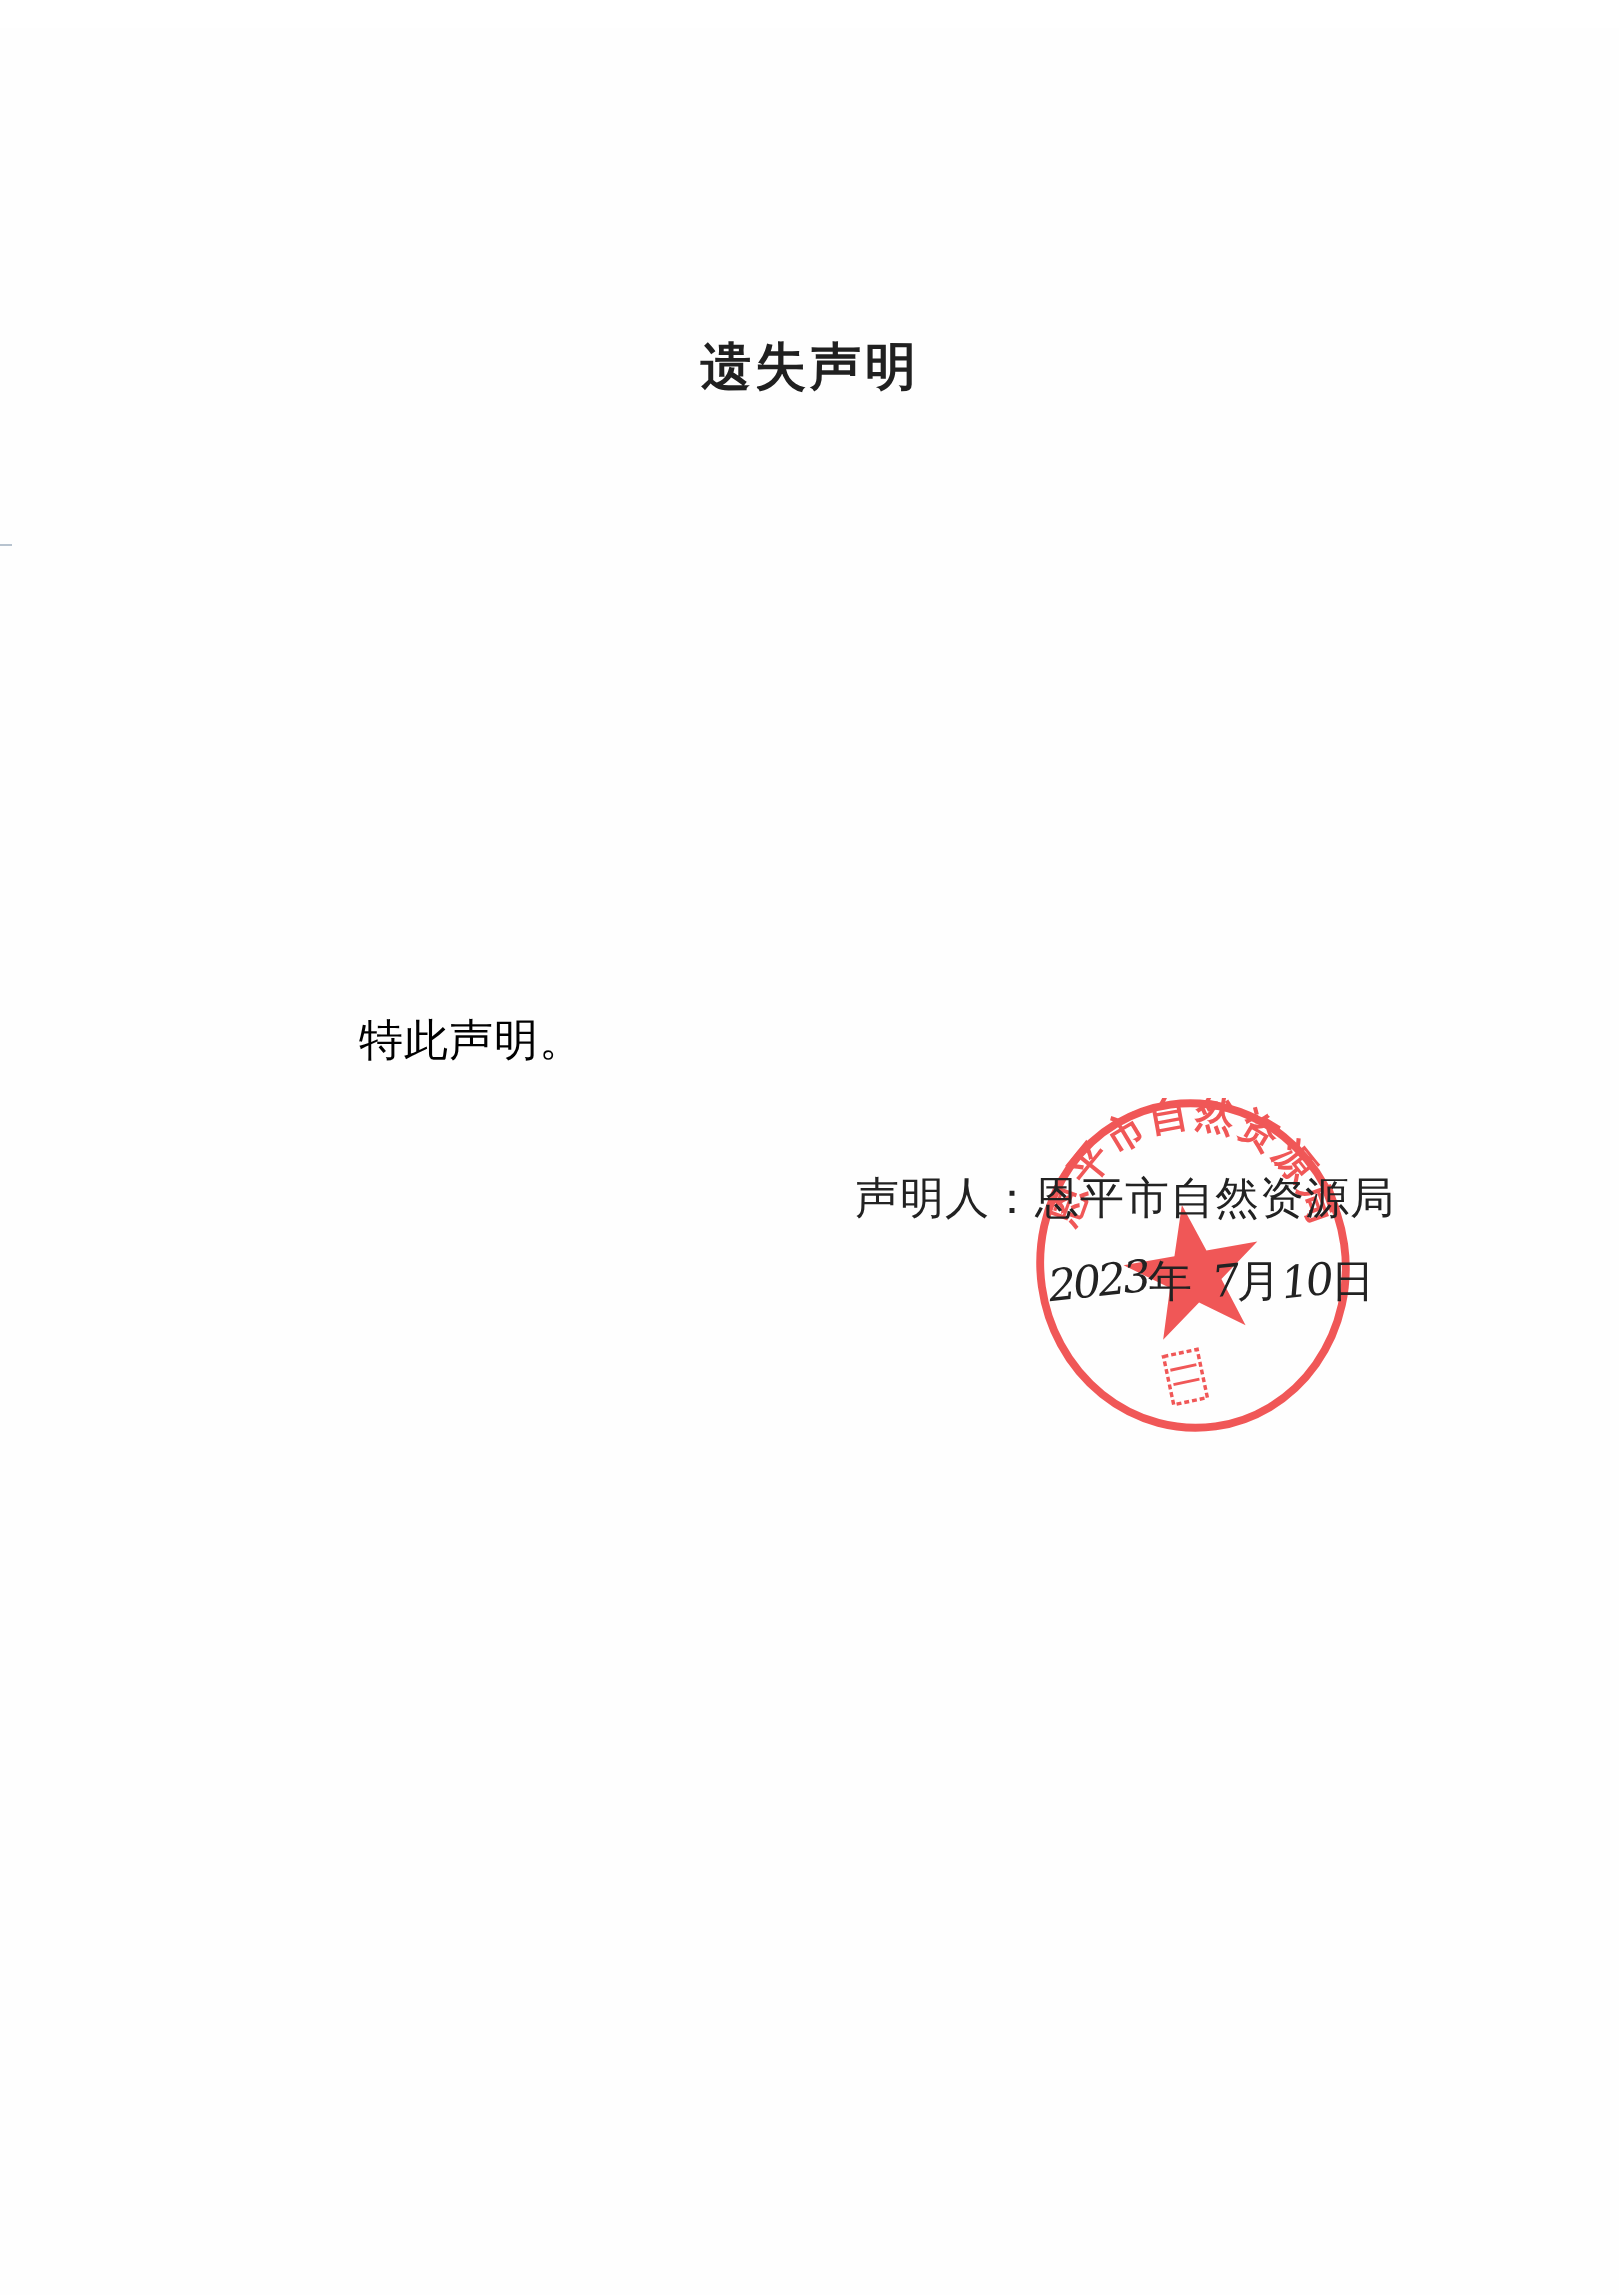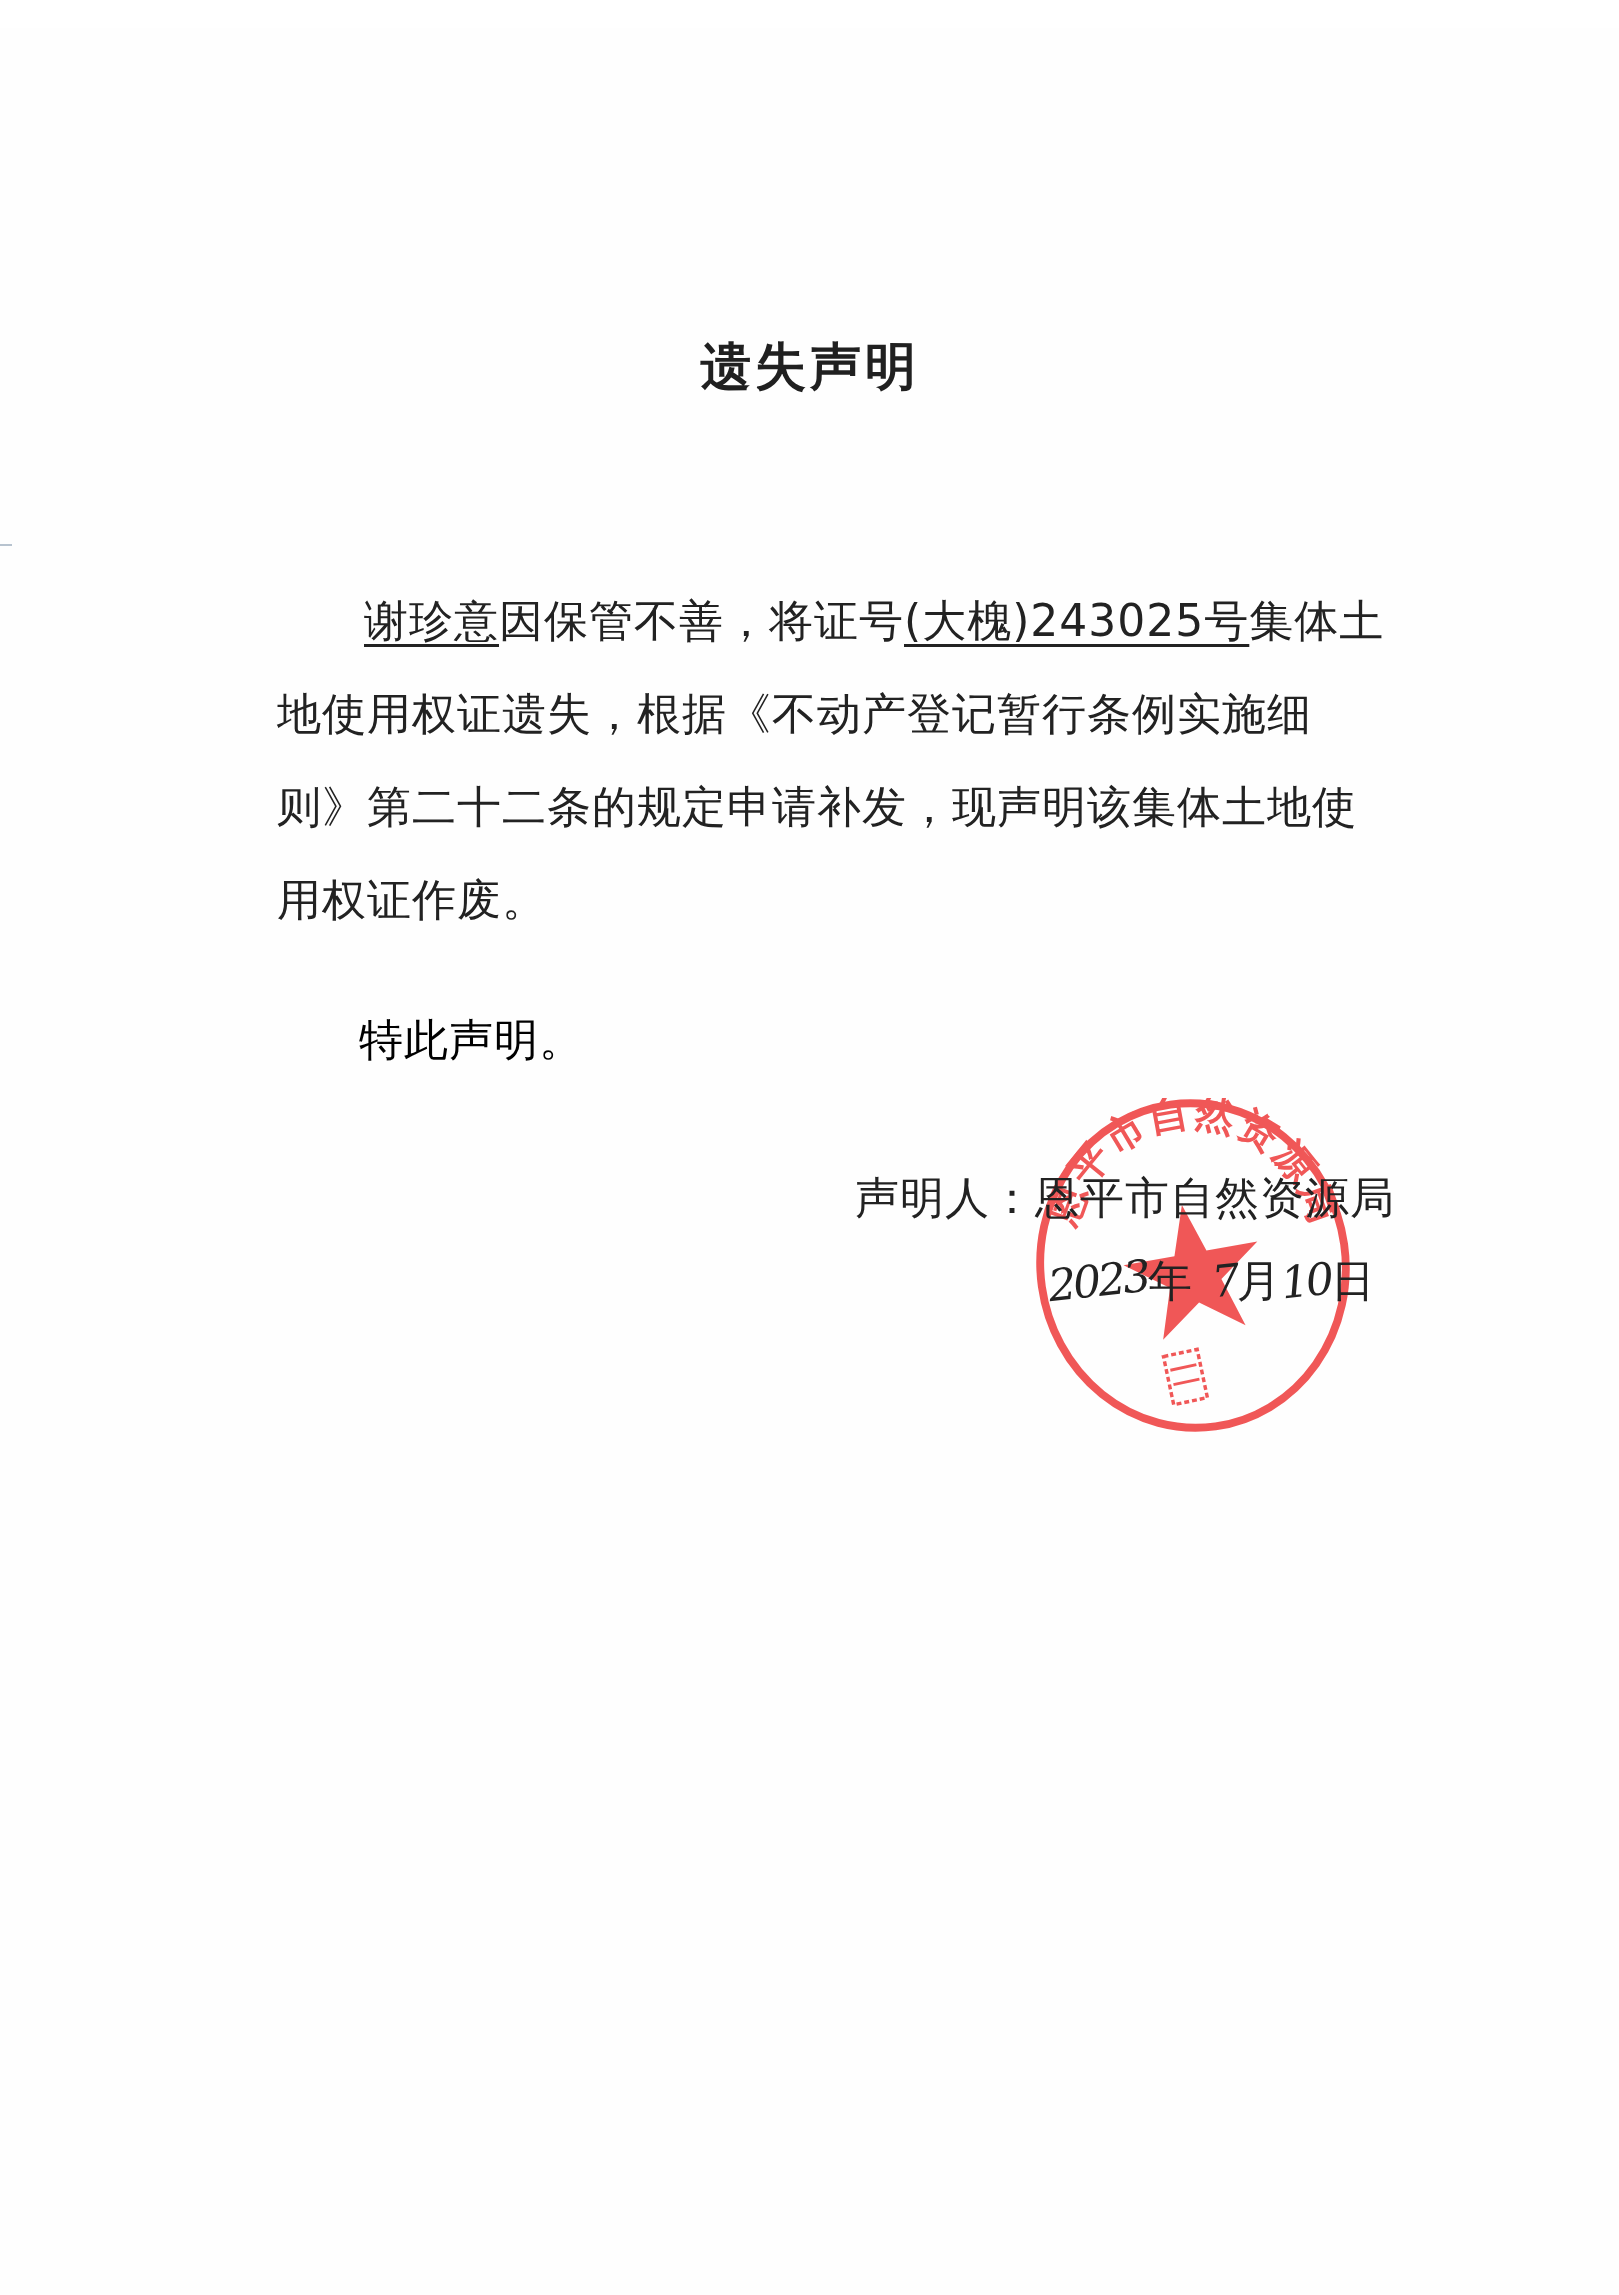--- a/index.html
+++ b/index.html
@@ -108,21 +108,20 @@
   </style>
 </head>
 <body>
 
 <div class="page">
 
   <div class="edge-mark"></div>
 
   <div class="title">遗失声明</div>
 
-  <div class="body-text"><span class="indent"></span><span class="ul">谢珍意</span><span>因保管不善，将证号</span><span class="ul">(大槐)243025号</span><span>集体土地使用权证遗失，根据《不动产登记暂行条例实施细则》第二十二条的规定申请补发，现声明该集体土地使用权证作废。</span></div>
 
   <div class="closing">特此声明。</div>
 
   <div class="signer">
     <span>声明人：</span><span>恩平市自然资源局</span>
   </div>
 
   <div class="date">
     <span class="hand">2023</span><span>年</span><span style="display:inline-block;width:19.7px"></span><span class="hand">7</span><span>月</span><span class="hand">10</span><span>日</span>
   </div>

